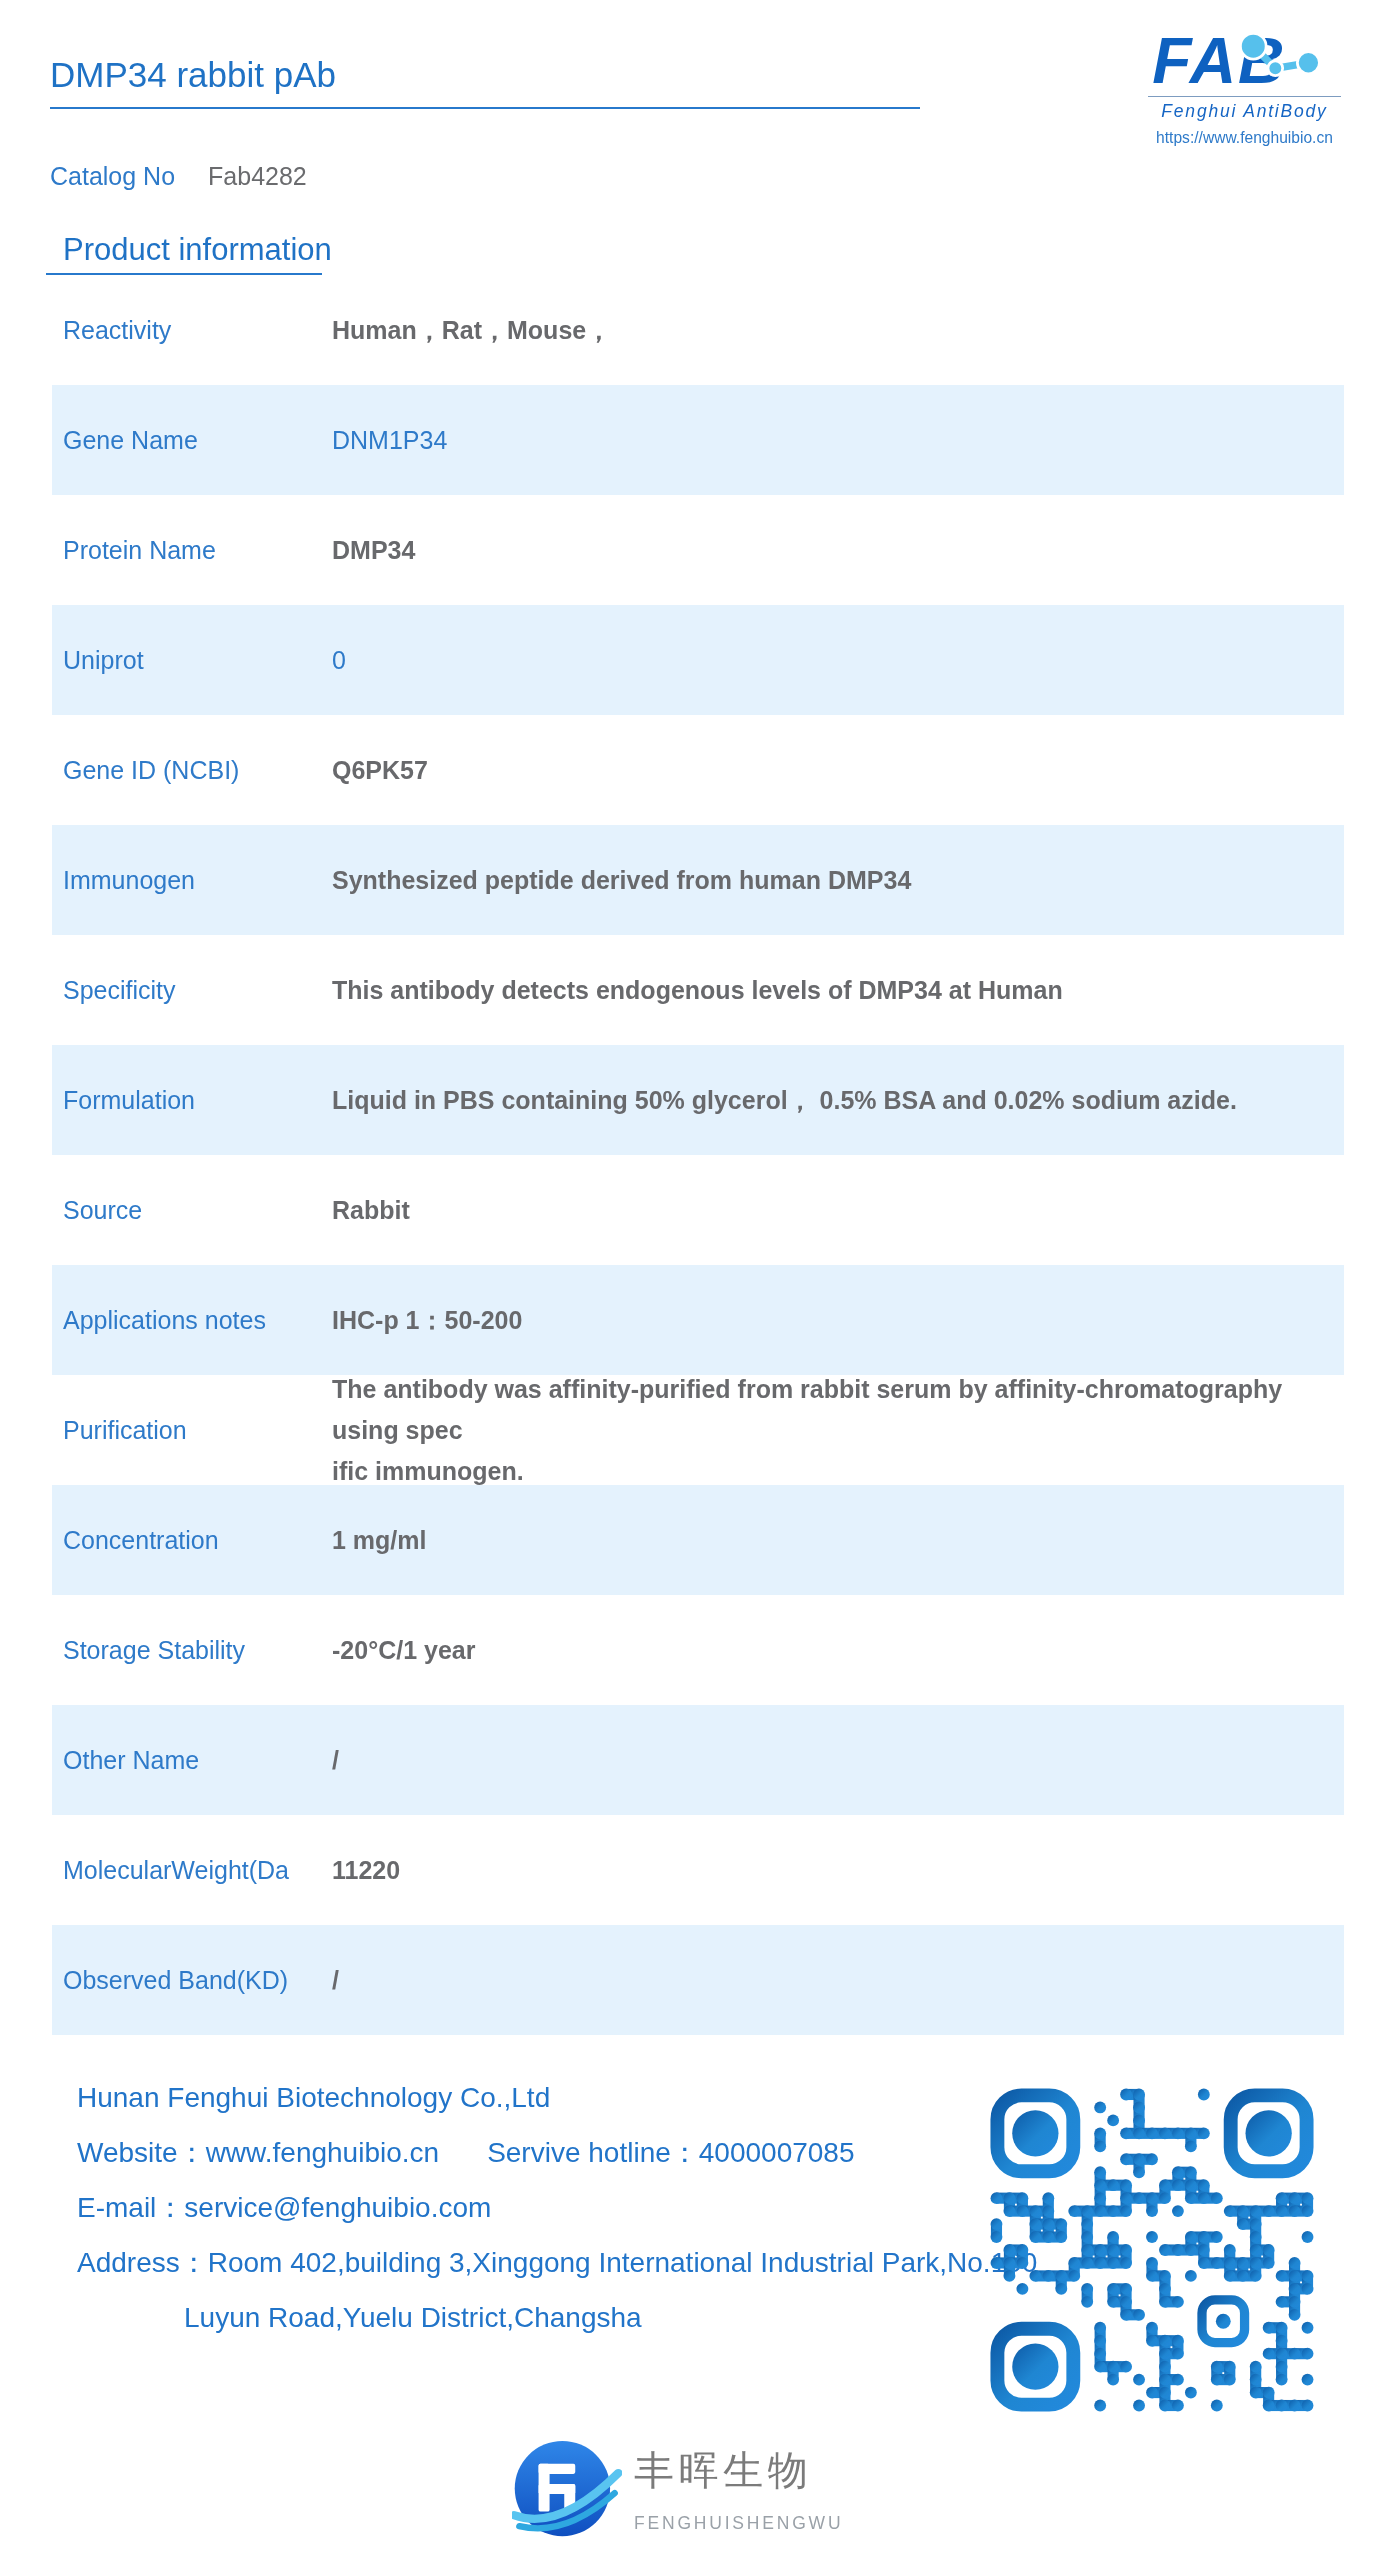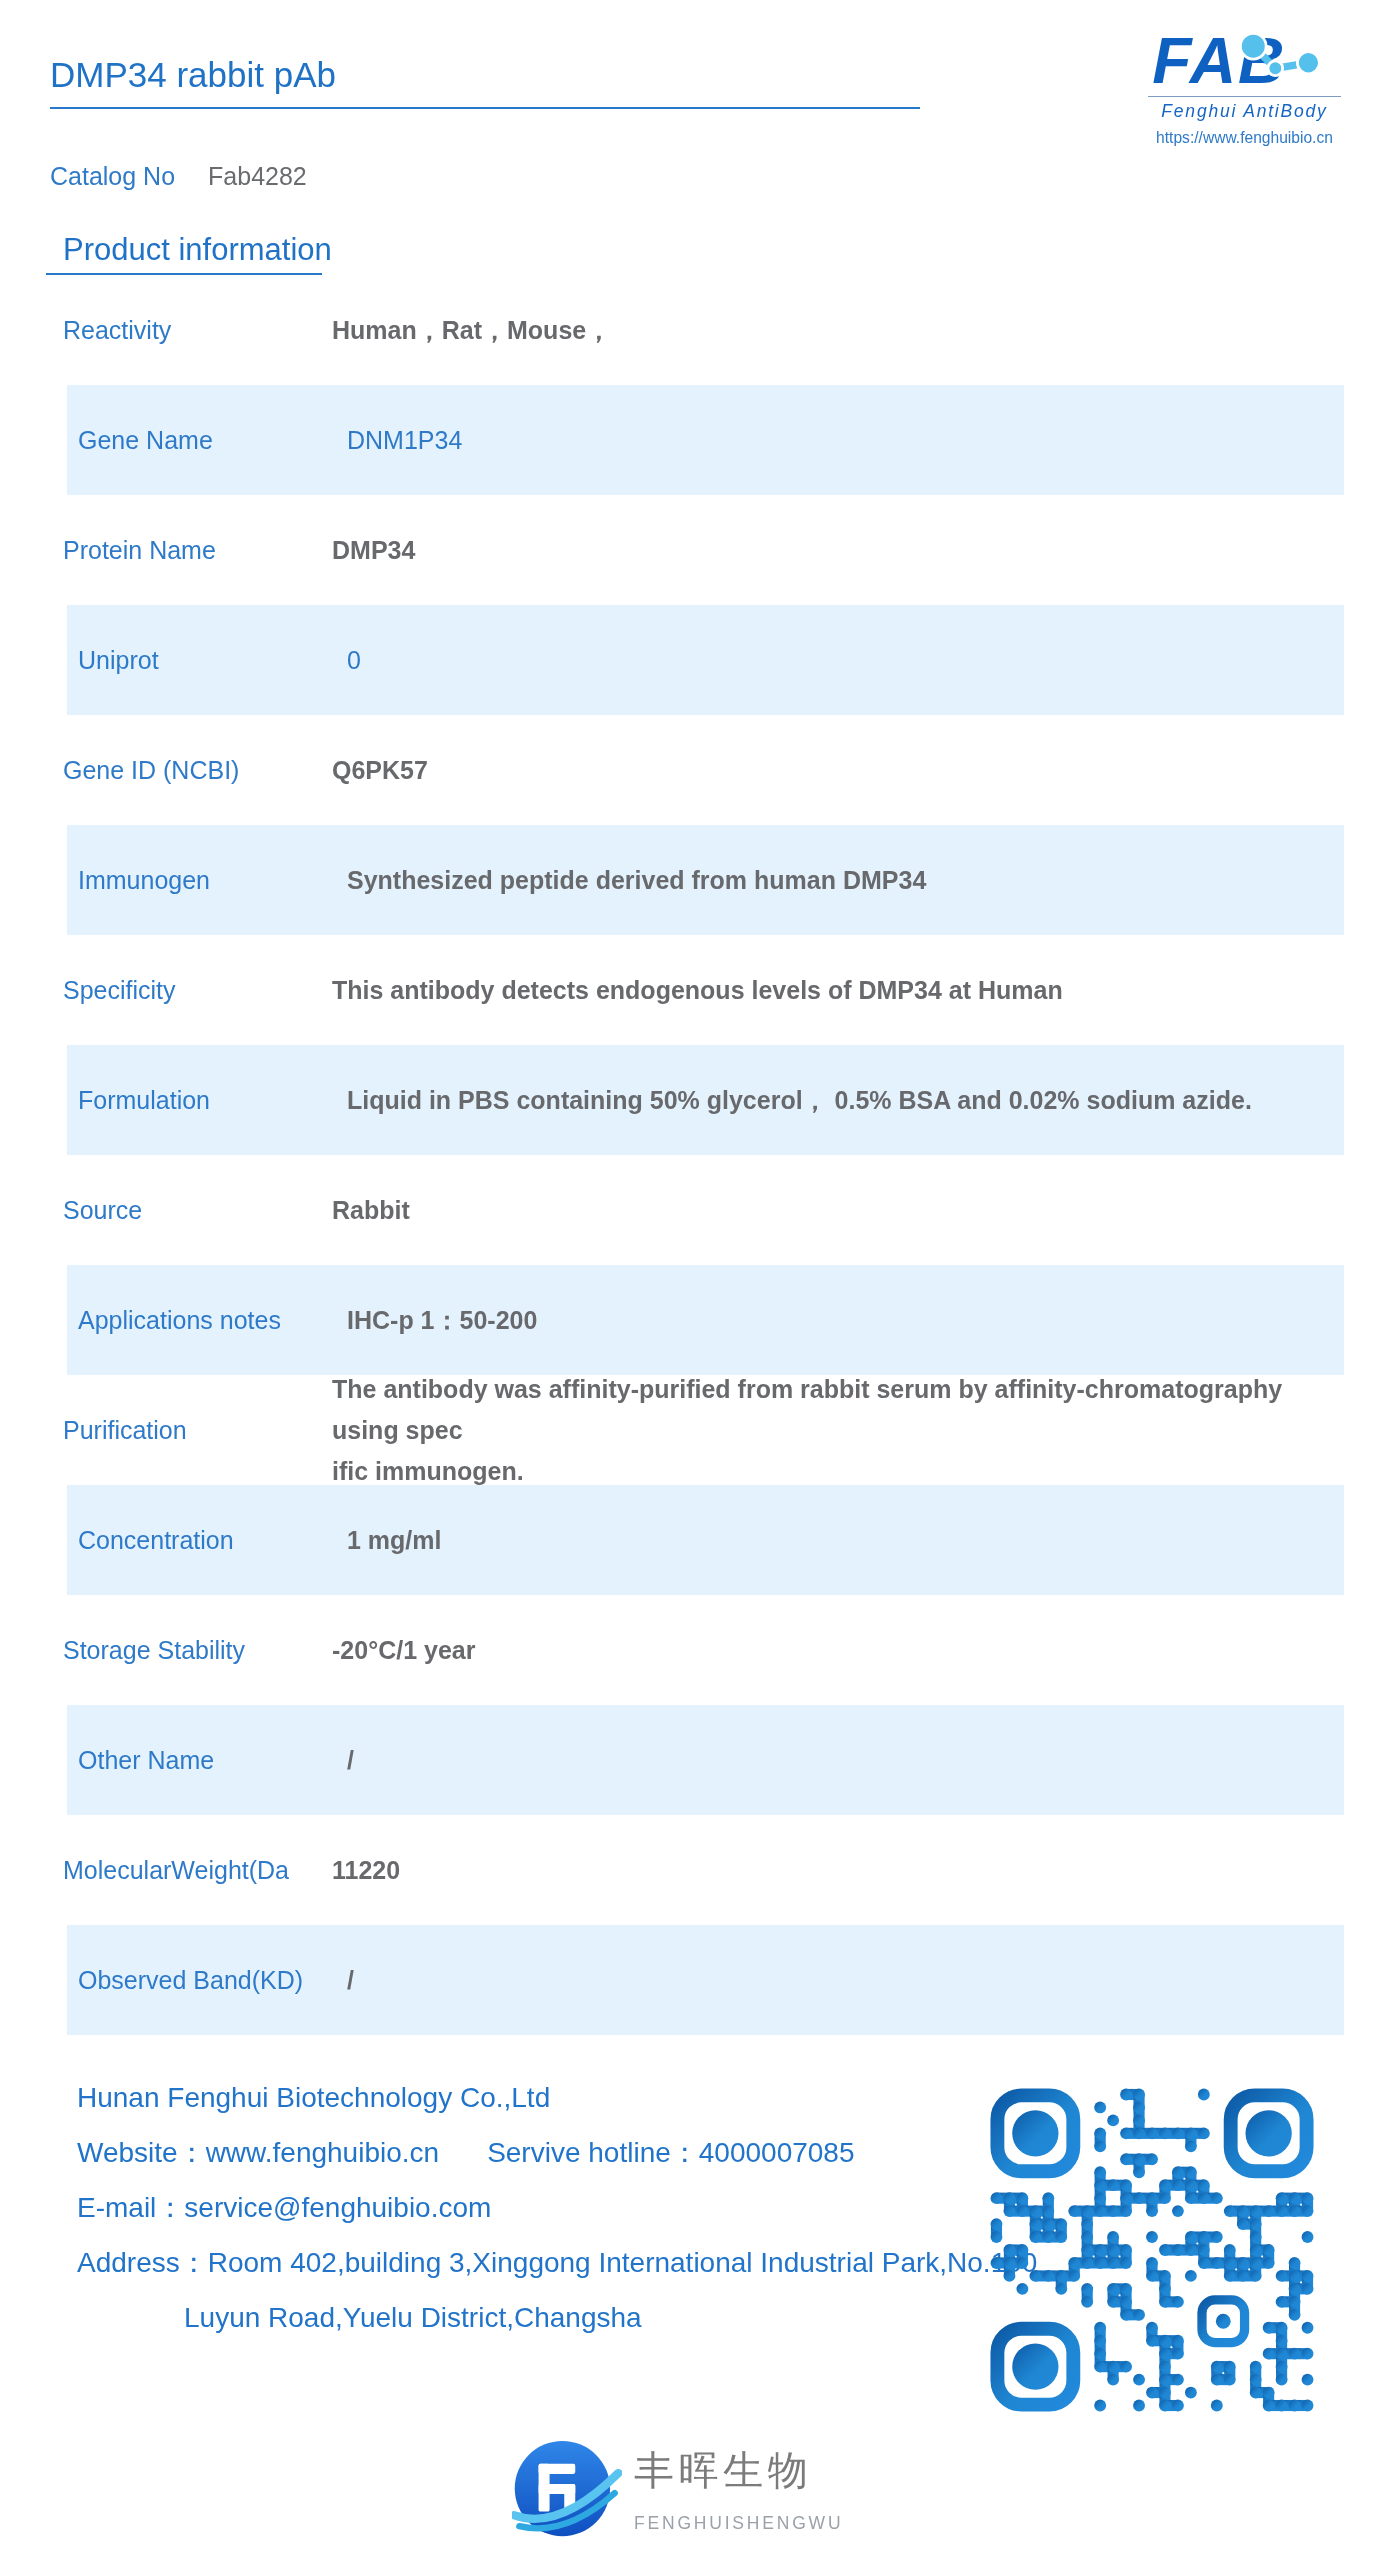--- a/index.html
+++ b/index.html
@@ -18,21 +18,21 @@
   .brand svg{display:block;margin:0 auto;}
   .brand-sub{margin-top:1.8px;border-top:1.8px solid #7d9cc0;padding-top:4.6px;text-align:center;
     font-size:17.5px;font-weight:normal;font-style:italic;letter-spacing:1.8px;color:#1565c4;}
   .brand-url{margin-top:6.4px;text-align:center;font-size:15.6px;color:#2e7ac9;}
   
   .section-heading{position:absolute;left:34px;top:232px;font-size:31px;color:#1f72c5;margin-left:29px;}
   .section-rule{position:absolute;left:46px;top:273px;width:276px;height:1.8px;background:#2779cc;}
   
   .table{position:absolute;left:52px;top:275px;width:1292px;}
   .trow{position:relative;height:110px;}
-  .trow.shaded{background:#e4f2fd;margin-left:15px;}
+  .trow.shaded{background:#e4f2fd;}
   .tlabel{position:absolute;left:11px;top:0;bottom:0;display:flex;align-items:center;
     font-size:25px;color:#2e7ac9;}
   .tvalue{position:absolute;left:280px;right:14.7px;top:0;bottom:0;display:flex;align-items:center;
     font-size:25px;line-height:41px;white-space:pre-line;}
   .v-gray{color:#68696c;font-weight:bold;}
   .v-blue{color:#2e7ac9;}
   
   .footer{position:absolute;left:77px;top:2070px;font-size:28px;color:#2174c9;}
   .fline{height:55px;line-height:55px;white-space:nowrap;}
   .fline2{display:flex;column-gap:48px;}

